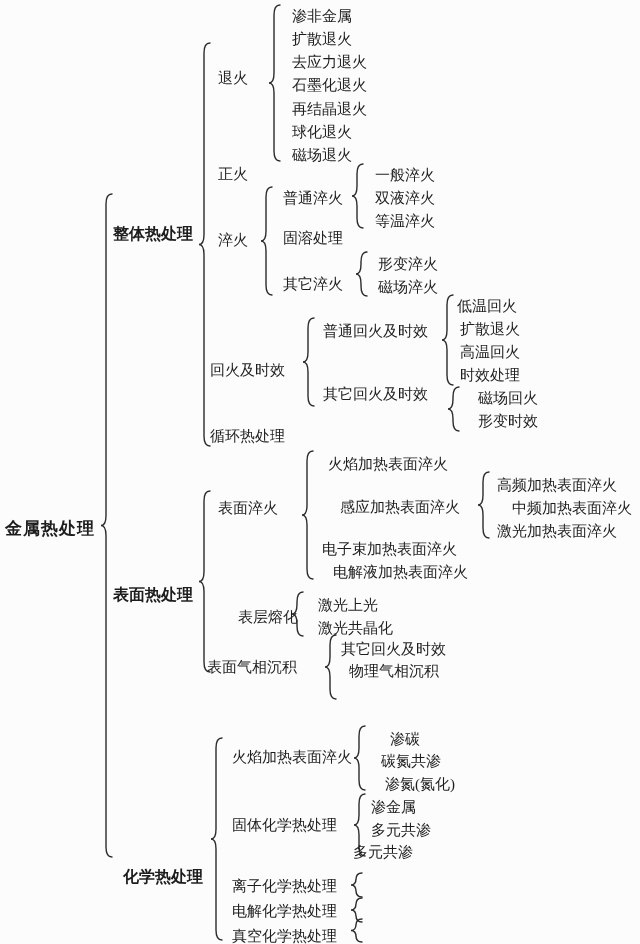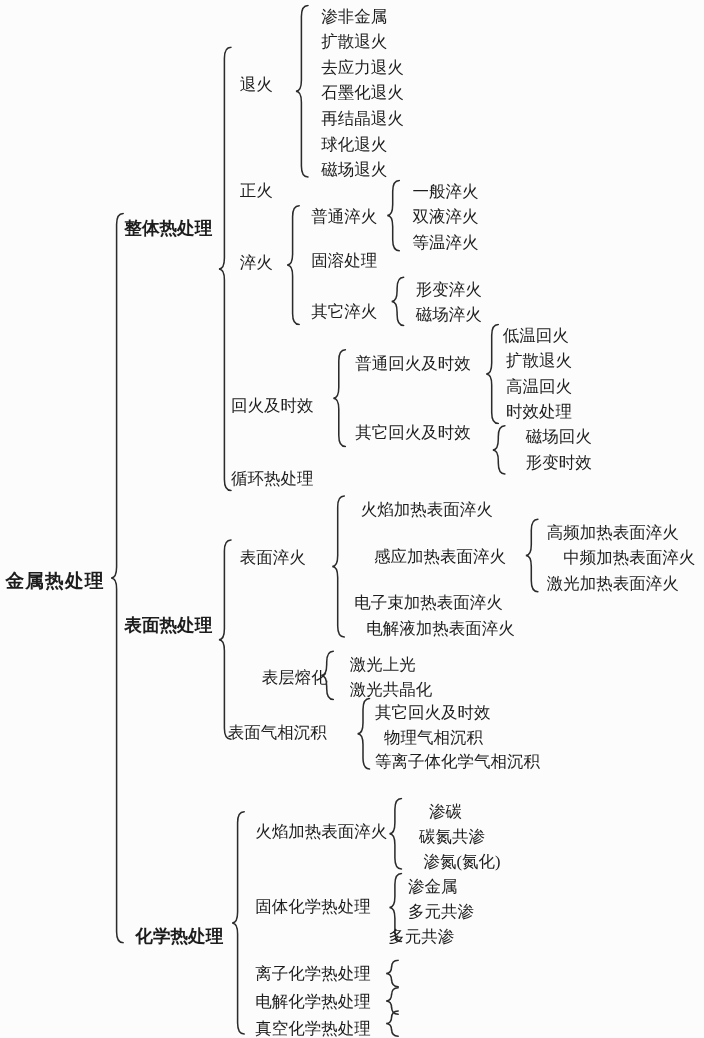--- a/index.html
+++ b/index.html
@@ -11,21 +11,21 @@
     font-family: "Liberation Serif", "DejaVu Serif", serif;
     color: #1d1d1d;
     overflow: hidden;
   }
   .node {
     position: absolute;
     font-size: 15px;
     line-height: 17px;
     white-space: nowrap;
   }
-  .node.bold { font-weight: bold; font-size: 16px; }
+  .node.bold { font-weight: bold; font-size: 16px; margin-top: 25px; }
   .node.root { font-weight: bold; font-size: 17px; letter-spacing: 1px; }
   .brace { position: absolute; }
   .brace svg { display: block; }
 </style>
 </head>
 <body>
 
 <div id="canvas">
 
   <div class="node root" style="left:5px; top:520px">金属热处理</div>
@@ -151,21 +151,20 @@
   <div class="node" style="left:318px; top:620px">激光共晶化</div>
 
   <div class="node" style="left:207px; top:659px">表面气相沉积</div>
   <div class="brace" style="left:324px; top:634px">
       <svg width="13" height="66" viewBox="0 0 13 66">
         <path d="M 12 1 Q 6 1 6 11 L 6 23 Q 6 33 1 33 Q 6 33 6 43 L 6 55 Q 6 65 12 65" fill="none" stroke="#2b2b2b" stroke-width="1.4" stroke-linecap="round"></path>
       </svg>
     </div>
   <div class="node" style="left:341px; top:641px">其它回火及时效</div>
   <div class="node" style="left:349px; top:663px">物理气相沉积</div>
-  <div class="node" style="left:341px; top:685px">等离子体化学气相沉积</div>
 
   <div class="node bold" style="left:123px; top:843px">化学热处理</div>
   <div class="brace" style="left:210px; top:737px">
       <svg width="13" height="204" viewBox="0 0 13 204">
         <path d="M 12 1 Q 6 1 6 11 L 6 92 Q 6 102 1 102 Q 6 102 6 112 L 6 193 Q 6 203 12 203" fill="none" stroke="#2b2b2b" stroke-width="1.4" stroke-linecap="round"></path>
       </svg>
     </div>
 
   <div class="node" style="left:232px; top:749px">火焰加热表面淬火</div>
   <div class="brace" style="left:353px; top:725px">

